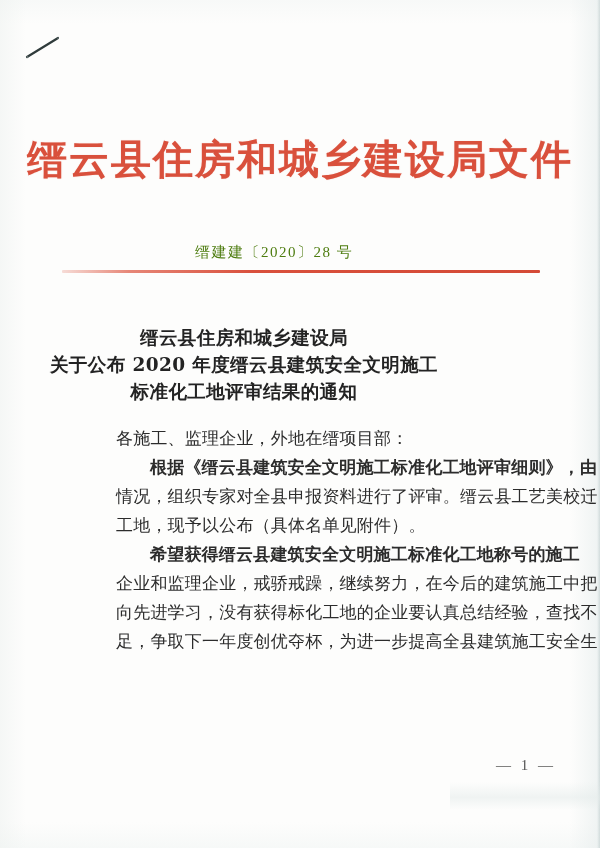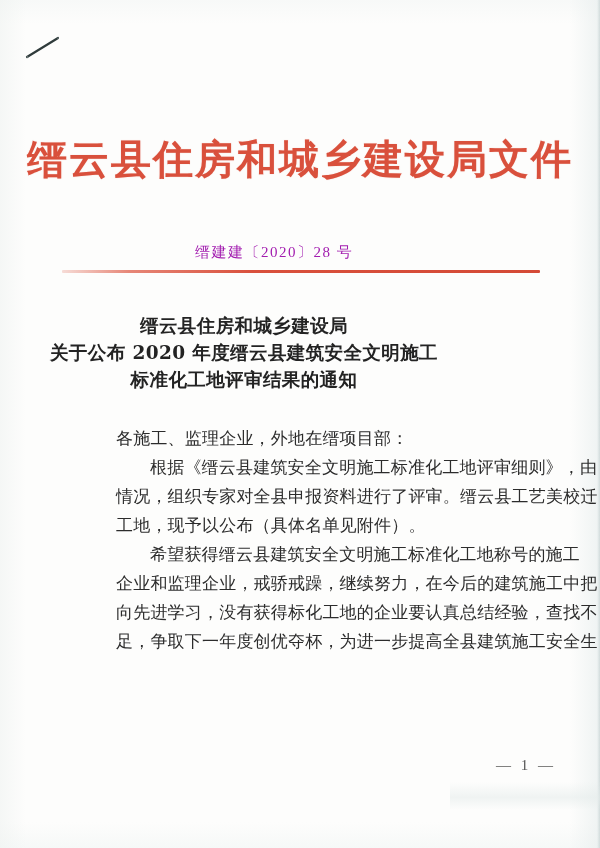--- a/index.html
+++ b/index.html
@@ -81,21 +81,21 @@
   
   .doc-number {
     position: absolute;
     left: 0;
     top: 243px;
     width: 548px;
     text-align: center;
     font-family: "Liberation Serif", "DejaVu Serif", serif;
     font-size: 15px;
     letter-spacing: 1.5px;
-    color: #a21caf;
+    color: #4d7c0f;
   }
 
   
   .red-rule {
     position: absolute;
     left: 62px;
     top: 270px;
     width: 478px;
     height: 3px;
     background: linear-gradient(90deg,
@@ -103,21 +103,21 @@
         rgba(223,95,75,0.75) 14%,
         #d9503c 40%,
         #d44a36 100%);
     border-radius: 1px;
   }
 
   
   .heading {
     position: absolute;
     left: 0;
-    top: 312px;
+    top: 324px;
     width: 488px;
     text-align: center;
     font-family: "DejaVu Serif", "Liberation Serif", serif;
     font-weight: bold;
     font-size: 18.5px;
     line-height: 27px;
     letter-spacing: 0.4px;
     color: #232323;
   }
   .heading div { white-space: nowrap; }
@@ -132,21 +132,21 @@
     font-size: 17px;
     line-height: 29px;
     letter-spacing: 0.2px;
     color: #2c2c2c;
     margin-left: 31px;
   }
   .body-text .line {
     white-space: nowrap;
     height: 29px;
   }
-  .body-text .indent { padding-left: 34px; }
+  .body-text .indent { padding-left: 34px; font-weight: bold; }
 
   
   .page-footer {
     position: absolute;
     left: 0;
     top: 757px;
     width: 556px;
     text-align: right;
     font-family: "Liberation Serif", "DejaVu Serif", serif;
     font-size: 15px;

